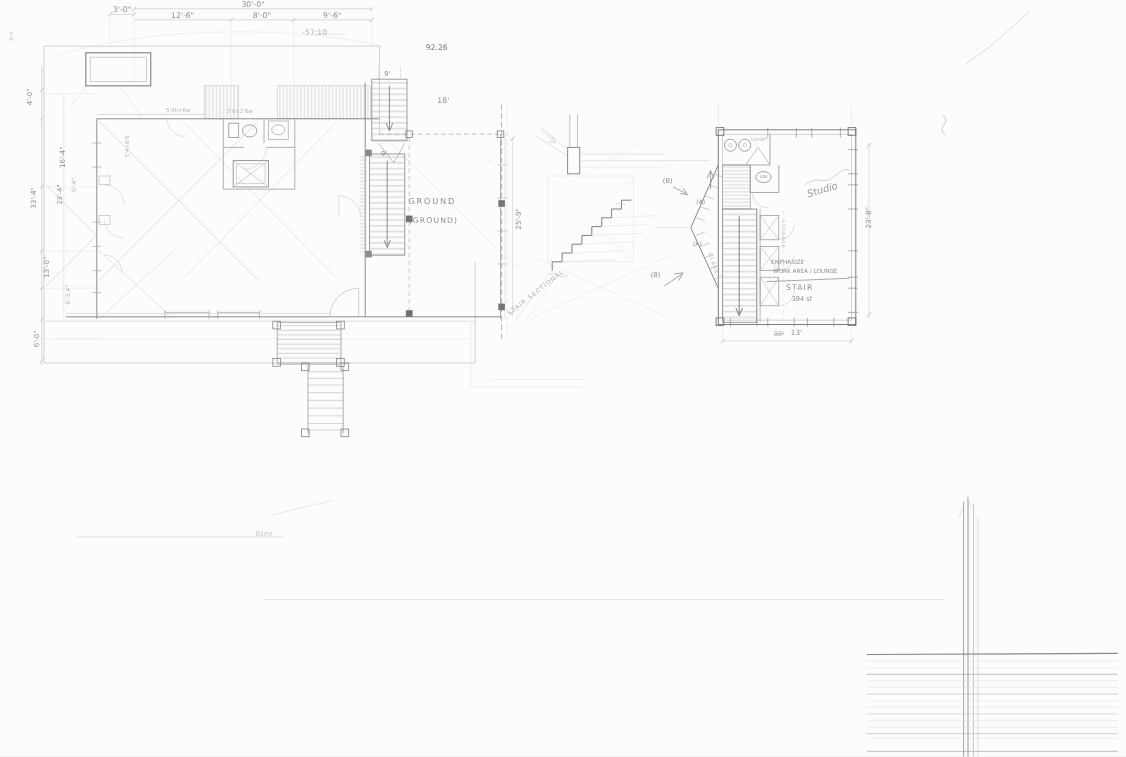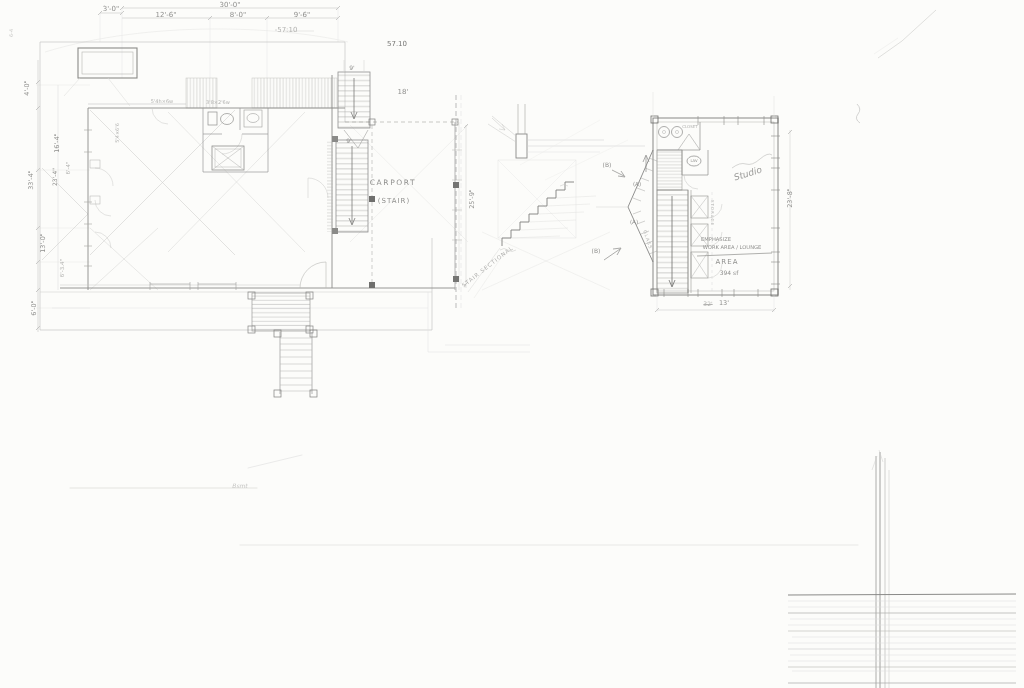--- a/index.html
+++ b/index.html
@@ -242,56 +242,56 @@
     <path d="M788,683 H1016" stroke="#a8a8a6" stroke-width="0.7"></path>
   </g>
 </svg>
 
 <span class="lbl fs7" style="left:111px;top:9px">3'-0"</span>
 <span class="lbl fs7" style="left:166px;top:15px">12'-6"</span>
 <span class="lbl fs7" style="left:230px;top:5px">30'-0"</span>
 <span class="lbl fs7" style="left:238px;top:15px">8'-0"</span>
 <span class="lbl fs7" style="left:302px;top:15px">9'-6"</span>
 <span class="lbl fs7 c-l" style="left:286px;top:30px">-57:10</span>
-<span class="lbl fs7 c-d" style="left:397px;top:44px">57.10</span>
+<span class="lbl fs7 c-d" style="left:397px;top:44px">92.26</span>
 
 <span class="lbl fs65 r90" style="left:27px;top:88px">4'-0"</span>
 <span class="lbl fs65 r90" style="left:57px;top:143px">16'-4"</span>
 <span class="lbl fs6 r90" style="left:55px;top:177px">23'-4"</span>
 <span class="lbl fs55 r90 c-l" style="left:69px;top:168px">6'-4"</span>
 <span class="lbl fs65 r90" style="left:31px;top:180px">33'-4"</span>
 <span class="lbl fs65 r90" style="left:43px;top:243px">13'-0"</span>
 <span class="lbl fs55 r90 c-l" style="left:63px;top:268px">6'-3.4"</span>
 <span class="lbl fs65 r90" style="left:34px;top:308px">6'-0"</span>
 
 <span class="lbl fs5 c-l" style="left:162px;top:101px">5'4h×6w</span>
 <span class="lbl fs5 c-l" style="left:218px;top:102px">3'8×2'6w</span>
 <span class="lbl fs5 c-l r90" style="left:117px;top:133px">5'4×6'6</span>
 
 <span class="lbl fs6" style="left:352px;top:68px">9'</span>
 <span class="lbl fs6" style="left:349px;top:141px">9'</span>
 <span class="lbl fs7" style="left:403px;top:92px">18'</span>
-<span class="lbl fs75 ls2" style="left:393px;top:183px">CARPORT</span>
-<span class="lbl fs7 ls1" style="left:394px;top:201px">(STAIR)</span>
+<span class="lbl fs75 ls2" style="left:393px;top:183px">GROUND</span>
+<span class="lbl fs7 ls1" style="left:394px;top:201px">(GROUND)</span>
 <span class="lbl fs65 r90" style="left:472px;top:199px">25'-9"</span>
 <span class="lbl fs5 c-xl r90" style="left:11px;top:33px">6-4</span>
 <span class="lbl fs6 c-xl ital" style="left:240px;top:486px">Bsmt</span>
 
 <span class="lbl fs55 r38 c-l ls1" style="left:488px;top:267px">STAIR SECTIONAL</span>
 
 <span class="lbl fs6" style="left:607px;top:165px">(B)</span>
 <span class="lbl fs55" style="left:637px;top:185px">(A)</span>
 <span class="lbl fs55" style="left:634px;top:223px">(A)</span>
 <span class="lbl fs6" style="left:596px;top:251px">(B)</span>
 <span class="lbl fs45 c-l r72 ls1" style="left:647px;top:240px">GLASS</span>
 <span class="lbl fs4 c-l" style="left:690px;top:127px">CLOSET</span>
 <span class="lbl" style="left:694px;top:161px;font-size:3.8px">LAV</span>
 <span class="lbl fs4 c-l r90cw ls1" style="left:712px;top:213px">STORAGE</span>
 <span class="lbl fs9 ital r17" style="left:748px;top:174px;color:#9a9a98">Studio</span>
 <span class="lbl fs52" style="left:716px;top:240px">EMPHASIZE</span>
 <span class="lbl fs52" style="left:732px;top:248px">WORK AREA / LOUNGE</span>
-<span class="lbl fs7 ls1" style="left:727px;top:262px">AREA</span>
+<span class="lbl fs7 ls1" style="left:727px;top:262px">STAIR</span>
 <span class="lbl fs6" style="left:729px;top:273px">394 sf</span>
 <span class="lbl fs6 strike c-l" style="left:708px;top:304px">32'</span>
 <span class="lbl fs65" style="left:724px;top:303px">13'</span>
 <span class="lbl fs65 r90" style="left:790px;top:198px">23'-8"</span>
 
 </div>
 
 </body></html>

